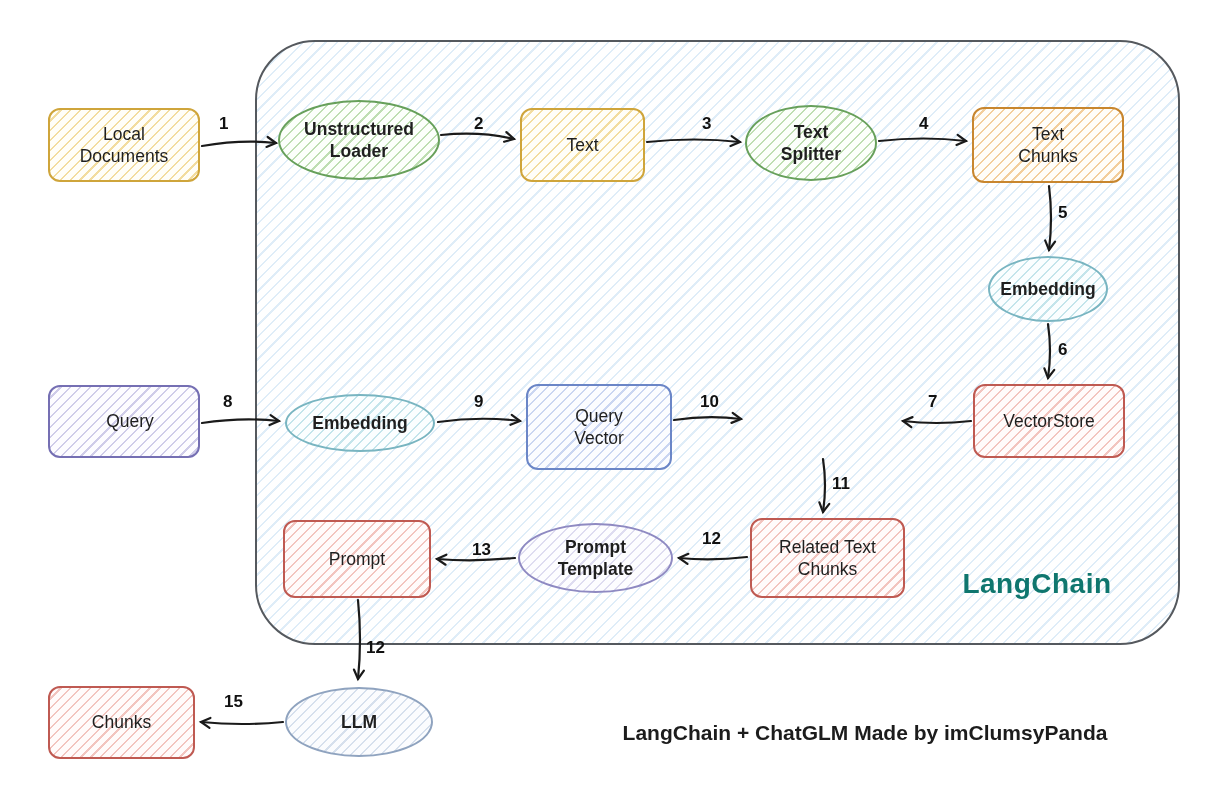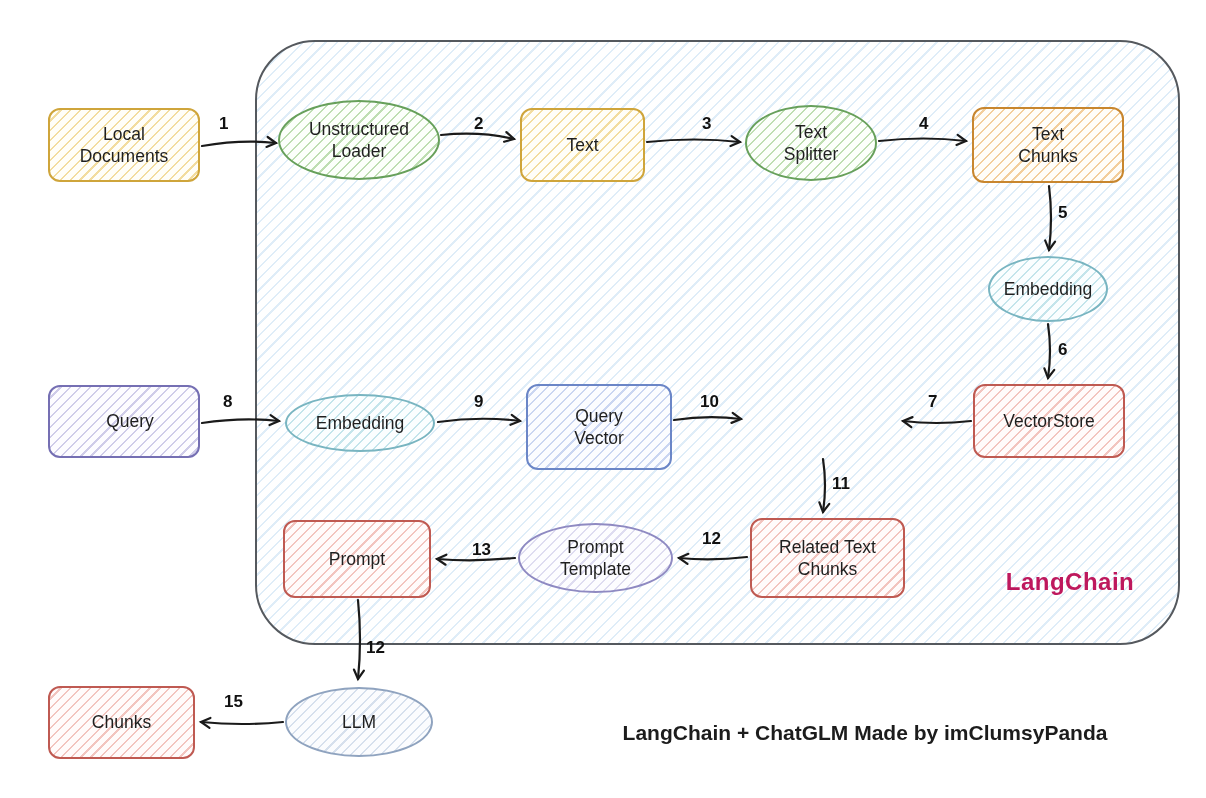--- a/index.html
+++ b/index.html
@@ -20,44 +20,44 @@
     width: 925px; height: 605px;
     box-sizing: border-box;
     border: 2.5px solid #55595e;
     border-radius: 60px;
     background: repeating-linear-gradient(135deg,
       rgba(140,190,230,0.28) 0px, rgba(140,190,230,0.28) 1.6px,
       rgba(255,255,255,0) 1.6px, rgba(255,255,255,0) 8px);
   }
   .langchain-title {
     position: absolute;
-    left: 975px; top: 568px;
+    left: 942px; top: 568px;
     width: 190px;
-    font-size: 24px;
+    font-size: 28px;
     font-weight: 700;
     letter-spacing: 0.5px;
-    color: #be185d;
+    color: #0f766e;
     text-align: center;
   }
 
   
   .node {
     position: absolute;
     display: flex;
     align-items: center;
     justify-content: center;
     text-align: center;
     box-sizing: border-box;
     font-size: 17.5px;
     line-height: 1.28;
     color: #1f1f1f;
     z-index: 3;
   }
   .rect    { border: 2.4px solid; border-radius: 12px; }
-  .ellipse { border: 2.4px solid; border-radius: 50%; }
+  .ellipse { border: 2.4px solid; border-radius: 50%; font-weight: bold; }
 
   .c-yellow  { border-color:#cfa53b; background: repeating-linear-gradient(135deg, rgba(236,203,112,0.65) 0 1.5px, rgba(255,255,255,0) 1.5px 7px), #fffef8; }
   .c-green   { border-color:#67a05b; background: repeating-linear-gradient(135deg, rgba(150,200,130,0.60) 0 1.5px, rgba(255,255,255,0) 1.5px 7px), #fcfffb; }
   .c-orange  { border-color:#c8862e; background: repeating-linear-gradient(135deg, rgba(235,175,95,0.60) 0 1.5px, rgba(255,255,255,0) 1.5px 7px), #fffdf8; }
   .c-teal    { border-color:#79b5c1; background: repeating-linear-gradient(135deg, rgba(160,212,222,0.60) 0 1.5px, rgba(255,255,255,0) 1.5px 7px), #fbfeff; }
   .c-red     { border-color:#bf5a52; background: repeating-linear-gradient(135deg, rgba(232,152,142,0.55) 0 1.5px, rgba(255,255,255,0) 1.5px 7px), #fffbfb; }
   .c-purple  { border-color:#756fb3; background: repeating-linear-gradient(135deg, rgba(170,165,215,0.55) 0 1.5px, rgba(255,255,255,0) 1.5px 7px), #fdfcff; padding-left: 12px; }
   .c-blue    { border-color:#6b86c7; background: repeating-linear-gradient(135deg, rgba(162,182,230,0.55) 0 1.5px, rgba(255,255,255,0) 1.5px 7px), #fbfcff; }
   .c-violet  { border-color:#8f8ac2; background: repeating-linear-gradient(135deg, rgba(192,188,226,0.50) 0 1.5px, rgba(255,255,255,0) 1.5px 7px), #fdfdff; }
   .c-bluegray{ border-color:#8fa3bf; background: repeating-linear-gradient(135deg, rgba(178,196,220,0.50) 0 1.5px, rgba(255,255,255,0) 1.5px 7px), #fbfcfe; }

